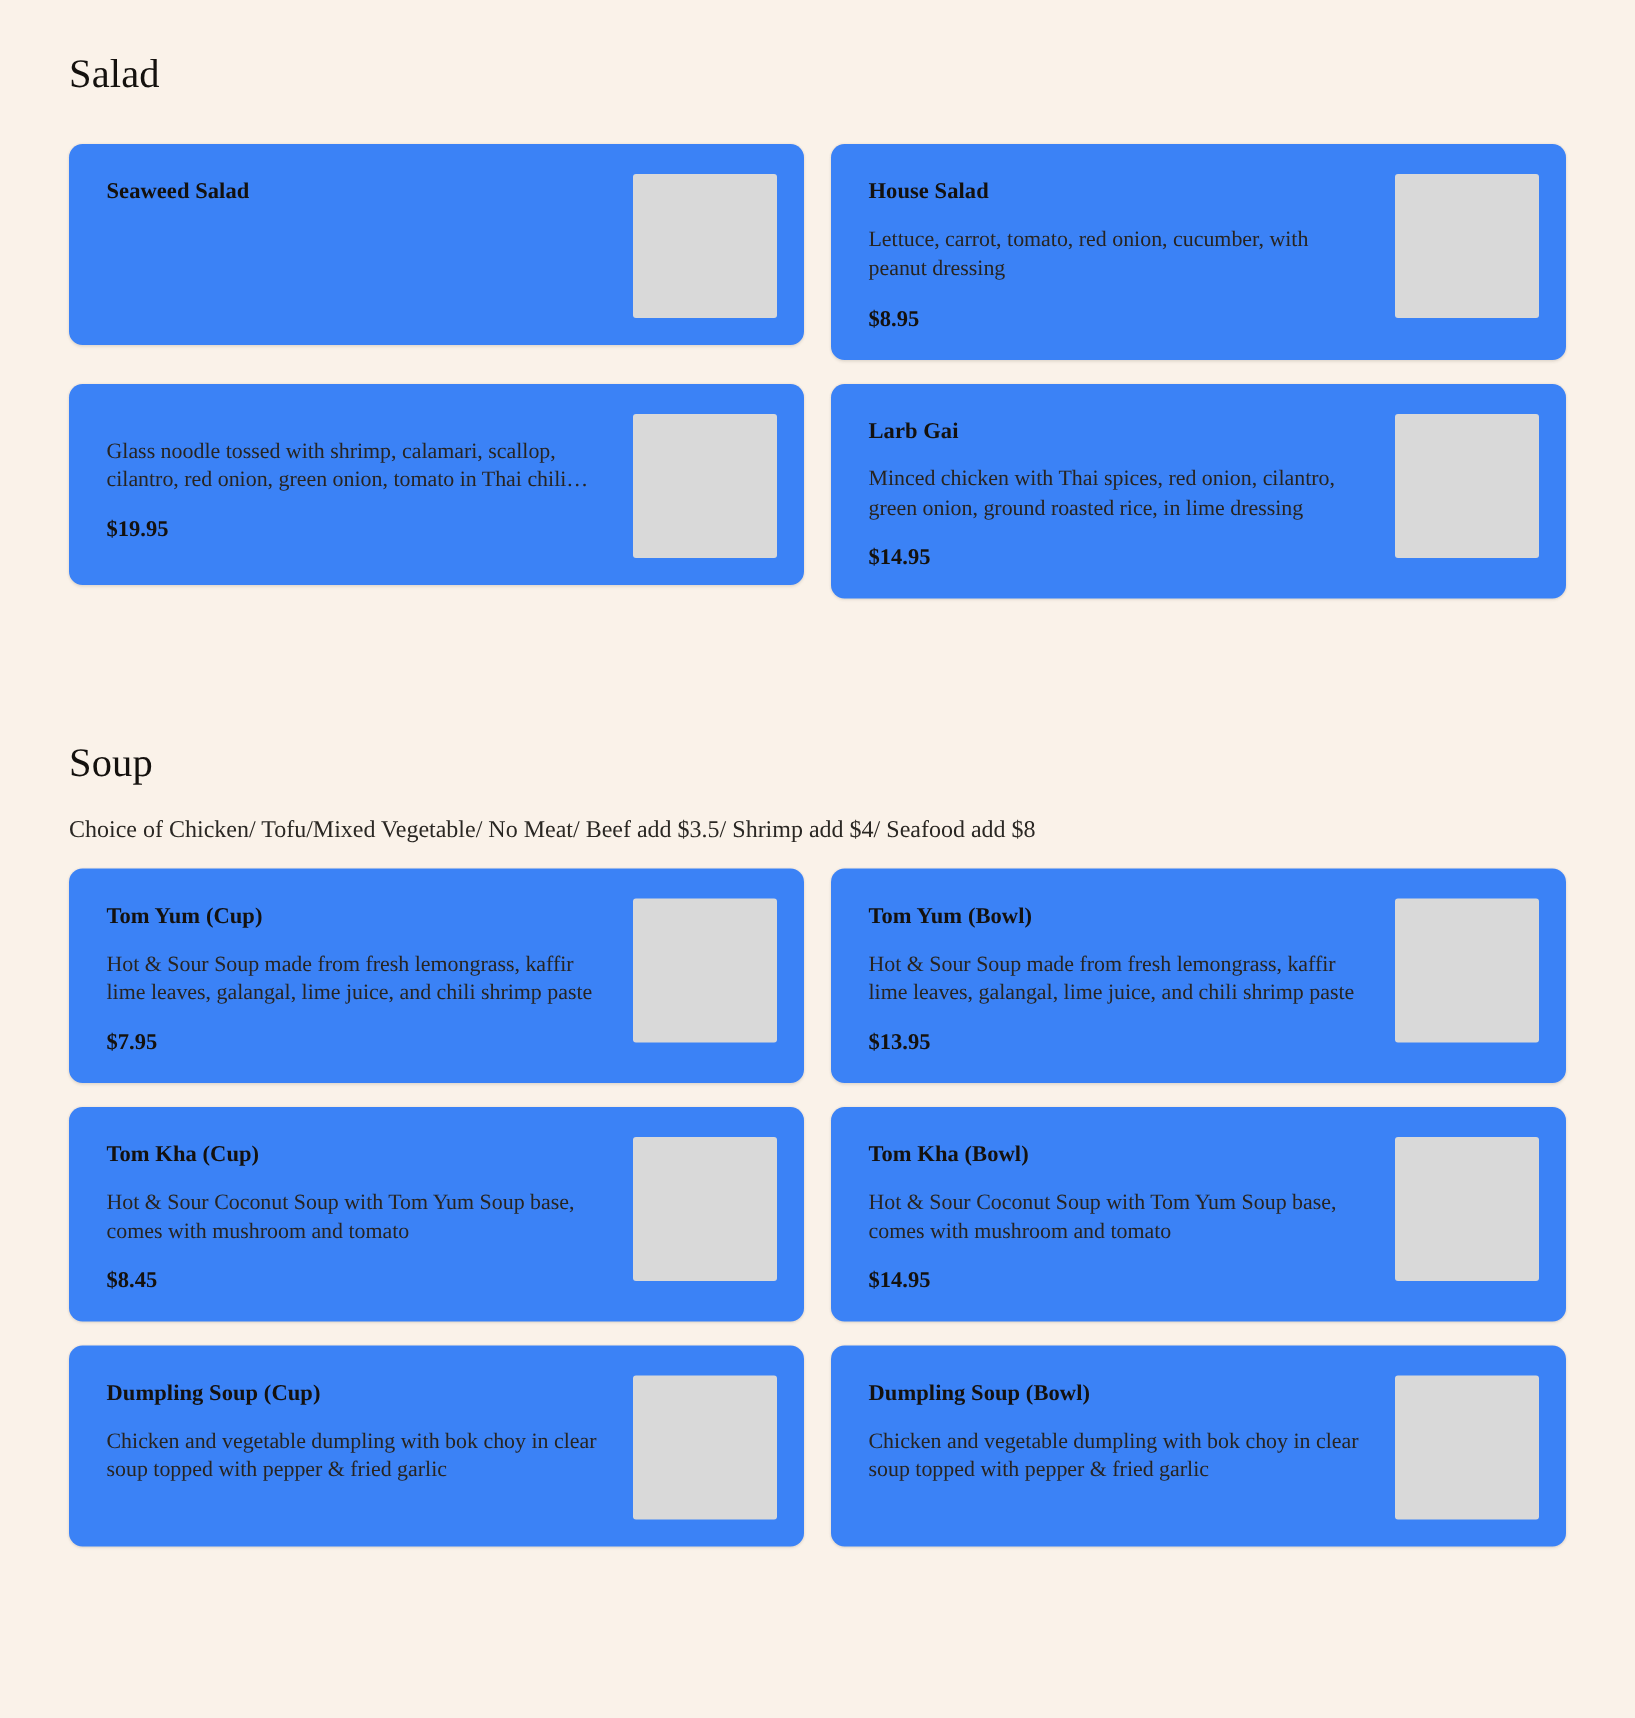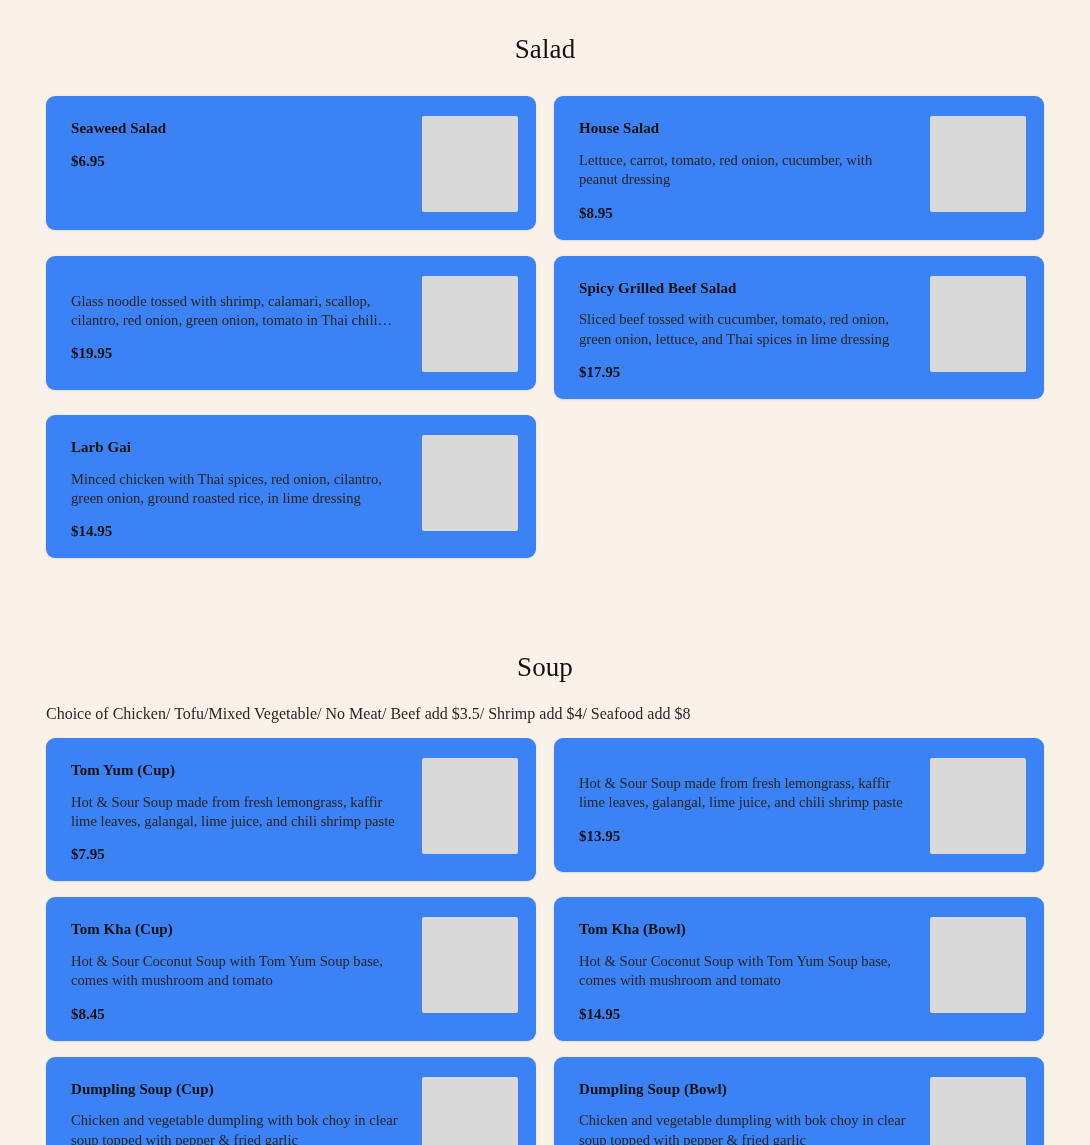--- a/index.html
+++ b/index.html
@@ -21,21 +21,20 @@
     width: 1090px;
     padding: 0 46px;
   }
 
   
   .section {
     width: 100%;
   }
 
   .section-title {
-    text-align: center;
     font-size: 27px;
     font-weight: 400;
     line-height: 1.2;
     color: #14110e;
     letter-spacing: .1px;
   }
 
   .section-subtitle {
     text-align: left;
     font-size: 16px;
@@ -127,21 +126,20 @@
   <section class="section">
     <div class="section-head-salad">
       <h2 class="section-title">Salad</h2>
     </div>
     <div class="items-grid">
 
       <div class="item-card">
         <div class="item-body">
           <div class="item-title">Seaweed Salad</div>
 
-          <div class="item-price">$6.95</div>
         </div>
         <div class="item-thumb"></div>
       </div>
 
       <div class="item-card">
         <div class="item-body">
           <div class="item-title">House Salad</div>
           <div class="item-desc">Lettuce, carrot, tomato, red onion, cucumber, with peanut dressing</div>
           <div class="item-price">$8.95</div>
         </div>
@@ -149,28 +147,20 @@
       </div>
 
       <div class="item-card">
         <div class="item-body">
           <div class="item-desc">Glass noodle tossed with shrimp, calamari, scallop, cilantro, red onion, green onion, tomato in Thai chili lime dressing</div>
           <div class="item-price">$19.95</div>
         </div>
         <div class="item-thumb"></div>
       </div>
 
-      <div class="item-card">
-        <div class="item-body">
-          <div class="item-title">Spicy Grilled Beef Salad</div>
-          <div class="item-desc">Sliced beef tossed with cucumber, tomato, red onion, green onion, lettuce, and Thai spices in lime dressing</div>
-          <div class="item-price">$17.95</div>
-        </div>
-        <div class="item-thumb"></div>
-      </div>
 
       <div class="item-card">
         <div class="item-body">
           <div class="item-title">Larb Gai</div>
           <div class="item-desc">Minced chicken with Thai spices, red onion, cilantro, green onion, ground roasted rice, in lime dressing</div>
           <div class="item-price">$14.95</div>
         </div>
         <div class="item-thumb"></div>
       </div>
 
@@ -190,20 +180,21 @@
         <div class="item-body">
           <div class="item-title">Tom Yum (Cup)</div>
           <div class="item-desc">Hot &amp; Sour Soup made from fresh lemongrass, kaffir lime leaves, galangal, lime juice, and chili shrimp paste</div>
           <div class="item-price">$7.95</div>
         </div>
         <div class="item-thumb"></div>
       </div>
 
       <div class="item-card">
         <div class="item-body">
+          <div class="item-title">Tom Yum (Bowl)</div>
           <div class="item-desc">Hot &amp; Sour Soup made from fresh lemongrass, kaffir lime leaves, galangal, lime juice, and chili shrimp paste</div>
           <div class="item-price">$13.95</div>
         </div>
         <div class="item-thumb"></div>
       </div>
 
       <div class="item-card">
         <div class="item-body">
           <div class="item-title">Tom Kha (Cup)</div>
           <div class="item-desc">Hot &amp; Sour Coconut Soup with Tom Yum Soup base, comes with mushroom and tomato</div>

